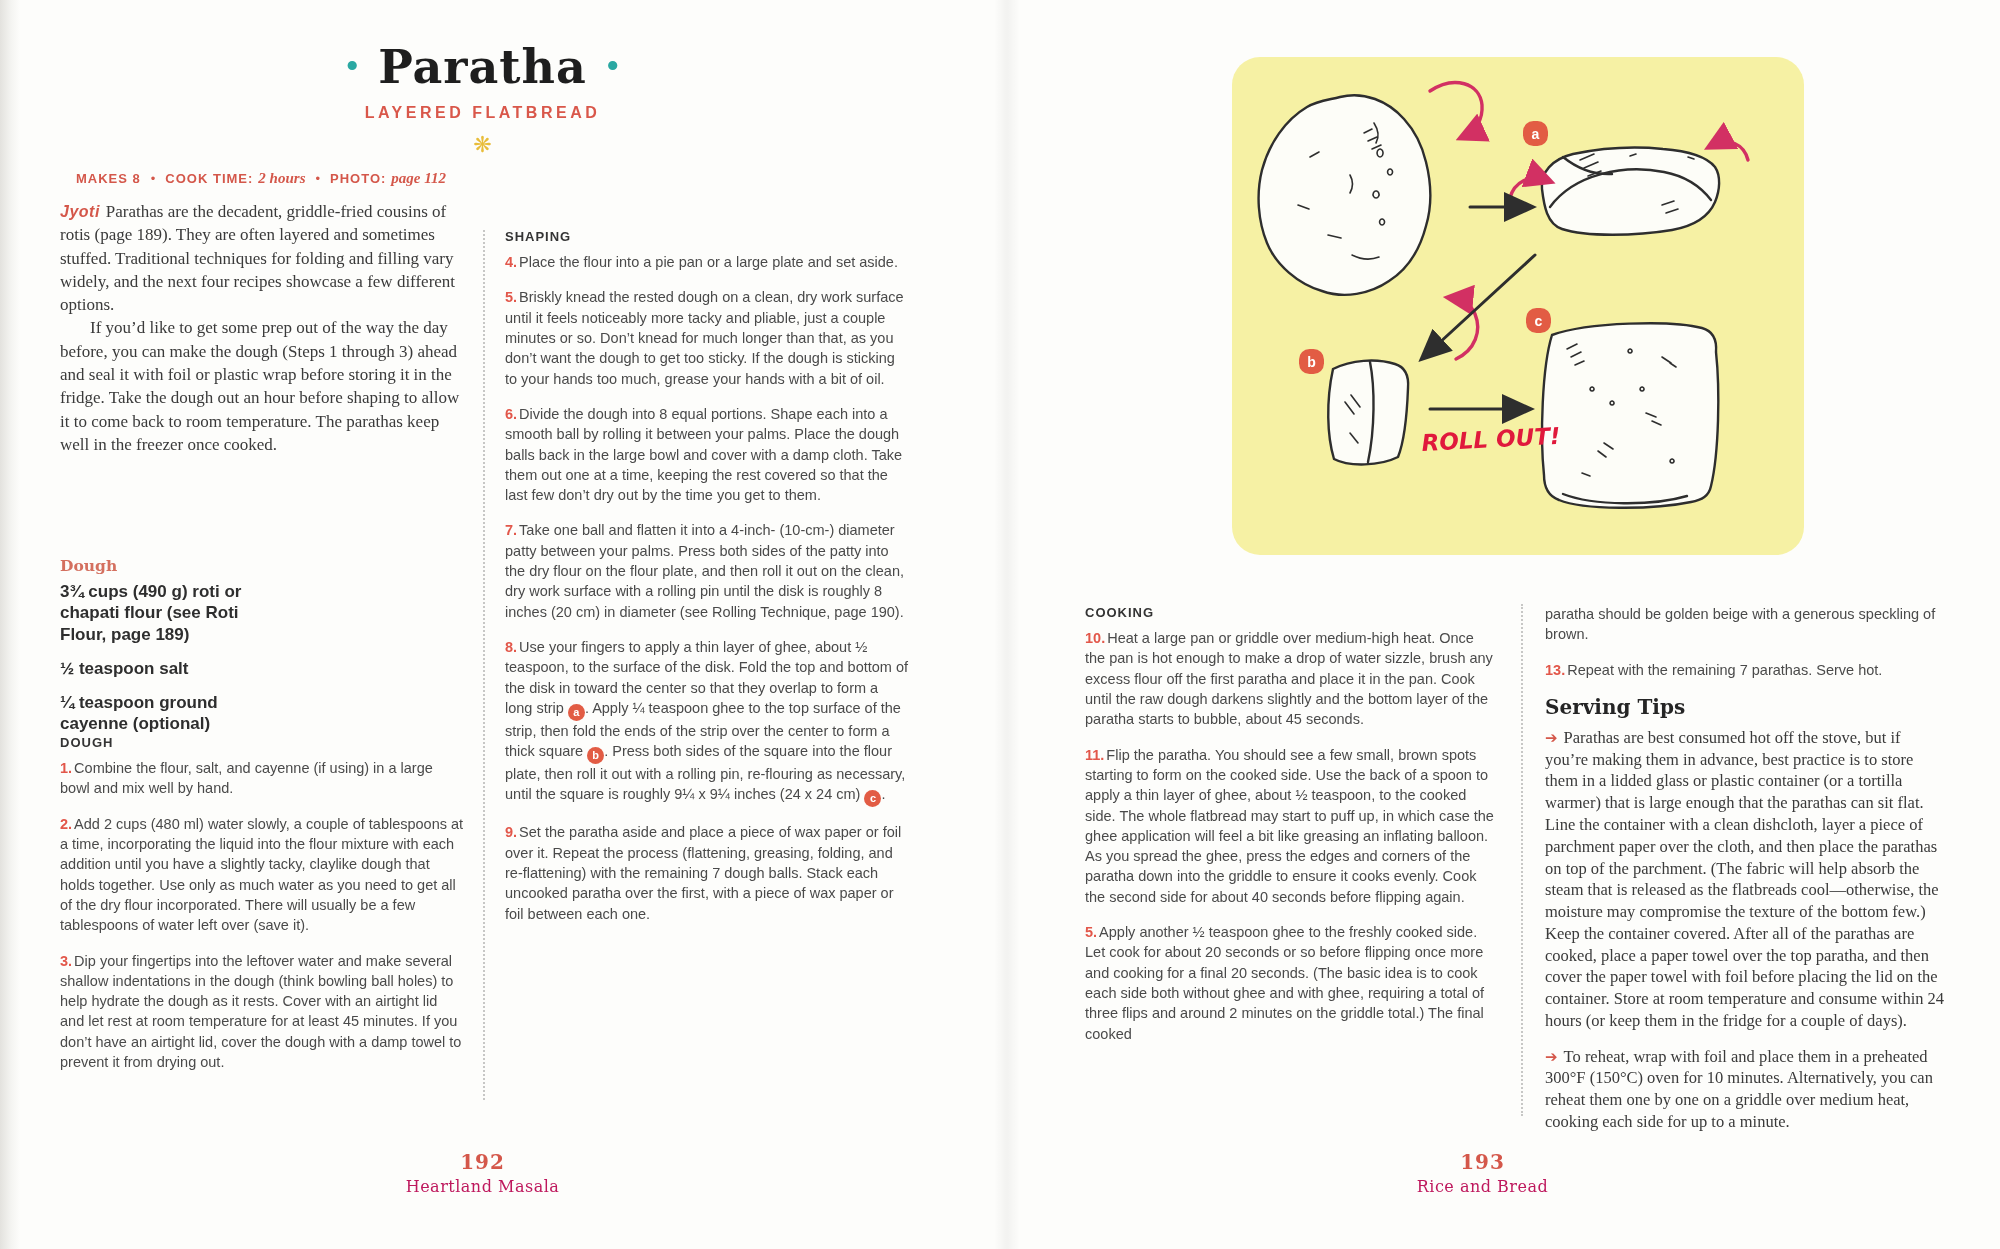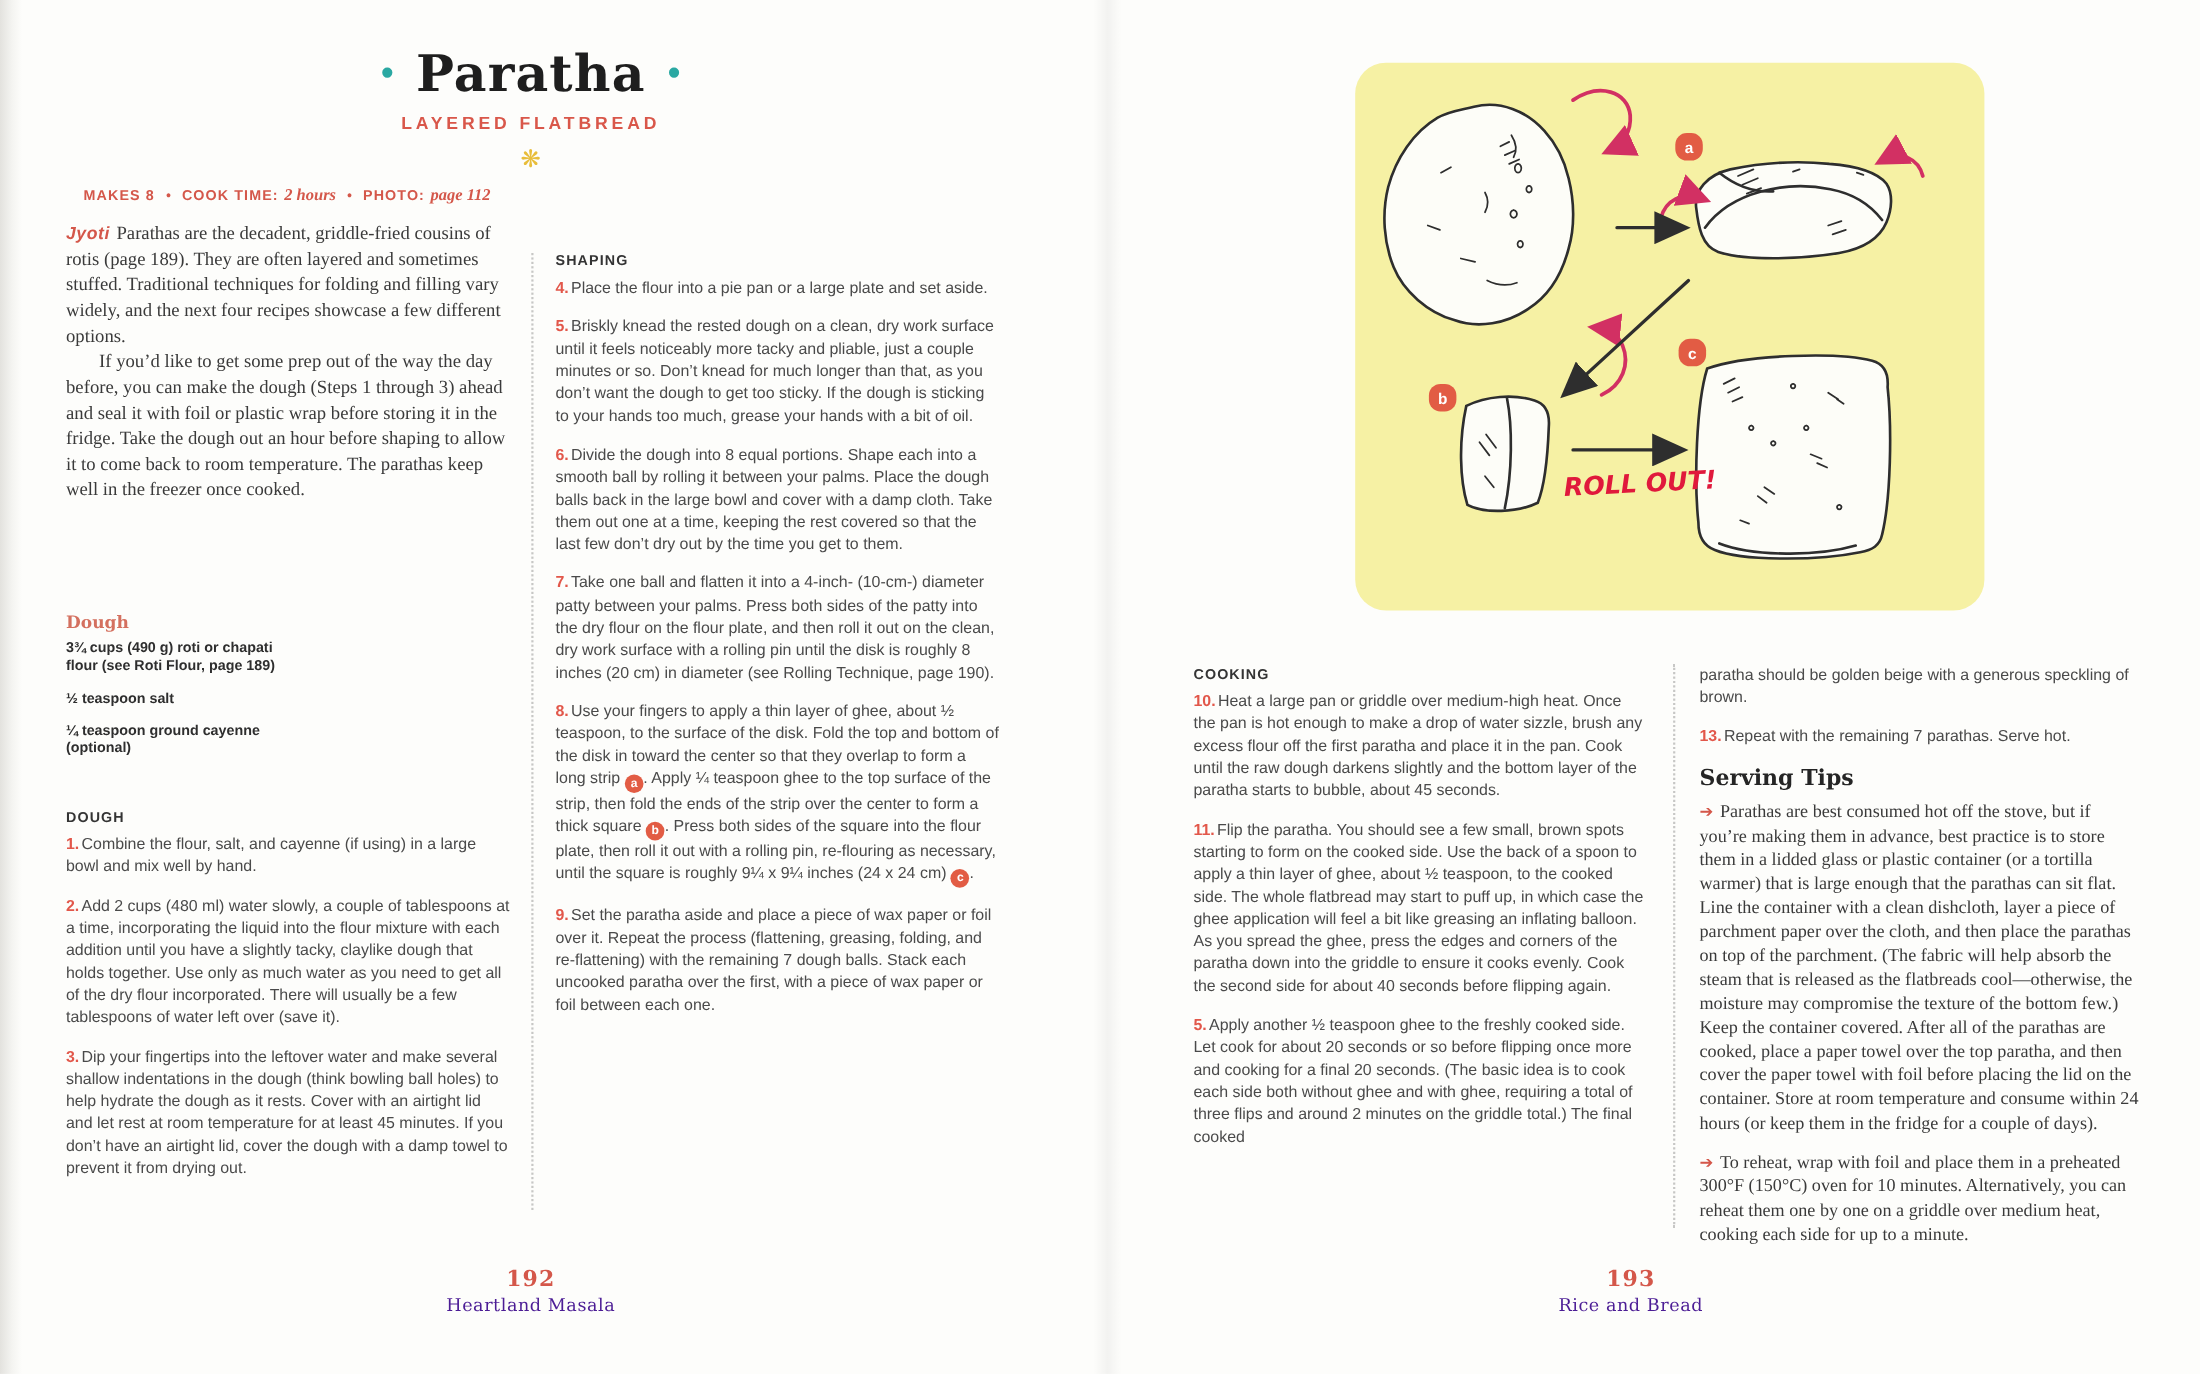--- a/index.html
+++ b/index.html
@@ -48,21 +48,21 @@
     font-family:"Liberation Sans",sans-serif;font-size:16px;margin-right:6px;letter-spacing:0.5px;}
 
   
   .ingredients{left:60px;top:556px;width:410px;display:flex;gap:26px;}
   .ing-col{flex:0 0 auto;}
   .ing-col.col-a{width:200px;}
   .ing-col.col-b{width:184px;}
   .ing-heading{
     font-family:"DejaVu Serif","Liberation Serif",serif;
     font-size:15.5px;font-weight:700;color:#d4705f;margin:0 0 6px;}
-  .ing-item{font-size:13px;font-weight:700;line-height:1.25;color:#2e2e2e;margin:0 0 13px;}
+  .ing-item{font-size:17px;font-weight:700;line-height:1.25;color:#2e2e2e;margin:0 0 13px;}
 
   
   .section-heading{font-size:13px;font-weight:700;letter-spacing:1px;color:#343434;margin:0 0 6px;}
   .steps{font-size:14.5px;line-height:1.4;color:#4a4a4a;}
   .step{margin:0 0 15px;}
   .step-num{color:#e2574a;font-weight:700;margin-right:2px;}
   .dough-section{left:60px;top:734px;width:404px;}
   .shaping-section{left:505px;top:228px;width:404px;}
   .cooking-section{left:1085px;top:604px;width:412px;}
 
@@ -86,21 +86,21 @@
     color:#3a3a3a;margin:0 0 14px;}
   .tip-arrow{color:#d4574a;font-family:"DejaVu Sans",sans-serif;font-size:15px;margin-right:6px;}
 
   
   .footer{width:845px;text-align:center;}
   .footer-left{left:60px;top:1150px;}
   .footer-right{left:1060px;top:1150px;}
   .page-number{font-family:"DejaVu Serif","Liberation Serif",serif;
     font-size:20px;font-weight:700;color:#d4574a;letter-spacing:1px;}
   .chapter{font-family:"DejaVu Serif","Liberation Serif",serif;
-    font-size:16px;color:#4c1d95;margin-top:3px;letter-spacing:0.5px;}
+    font-size:16px;color:#be185d;margin-top:3px;letter-spacing:0.5px;}
 
   
   .illustration{left:1232px;top:57px;width:572px;height:498px;
     background:#f6f1a4;border-radius:28px;}
   .illustration svg{position:absolute;left:0;top:0;}
   .badge{
     position:absolute;width:25px;height:25px;border-radius:42%;
     background:#e25c44;color:#fff;font-weight:700;font-size:14px;
     display:flex;align-items:center;justify-content:center;line-height:1;}
   .badge-a{left:291px;top:64px;}

